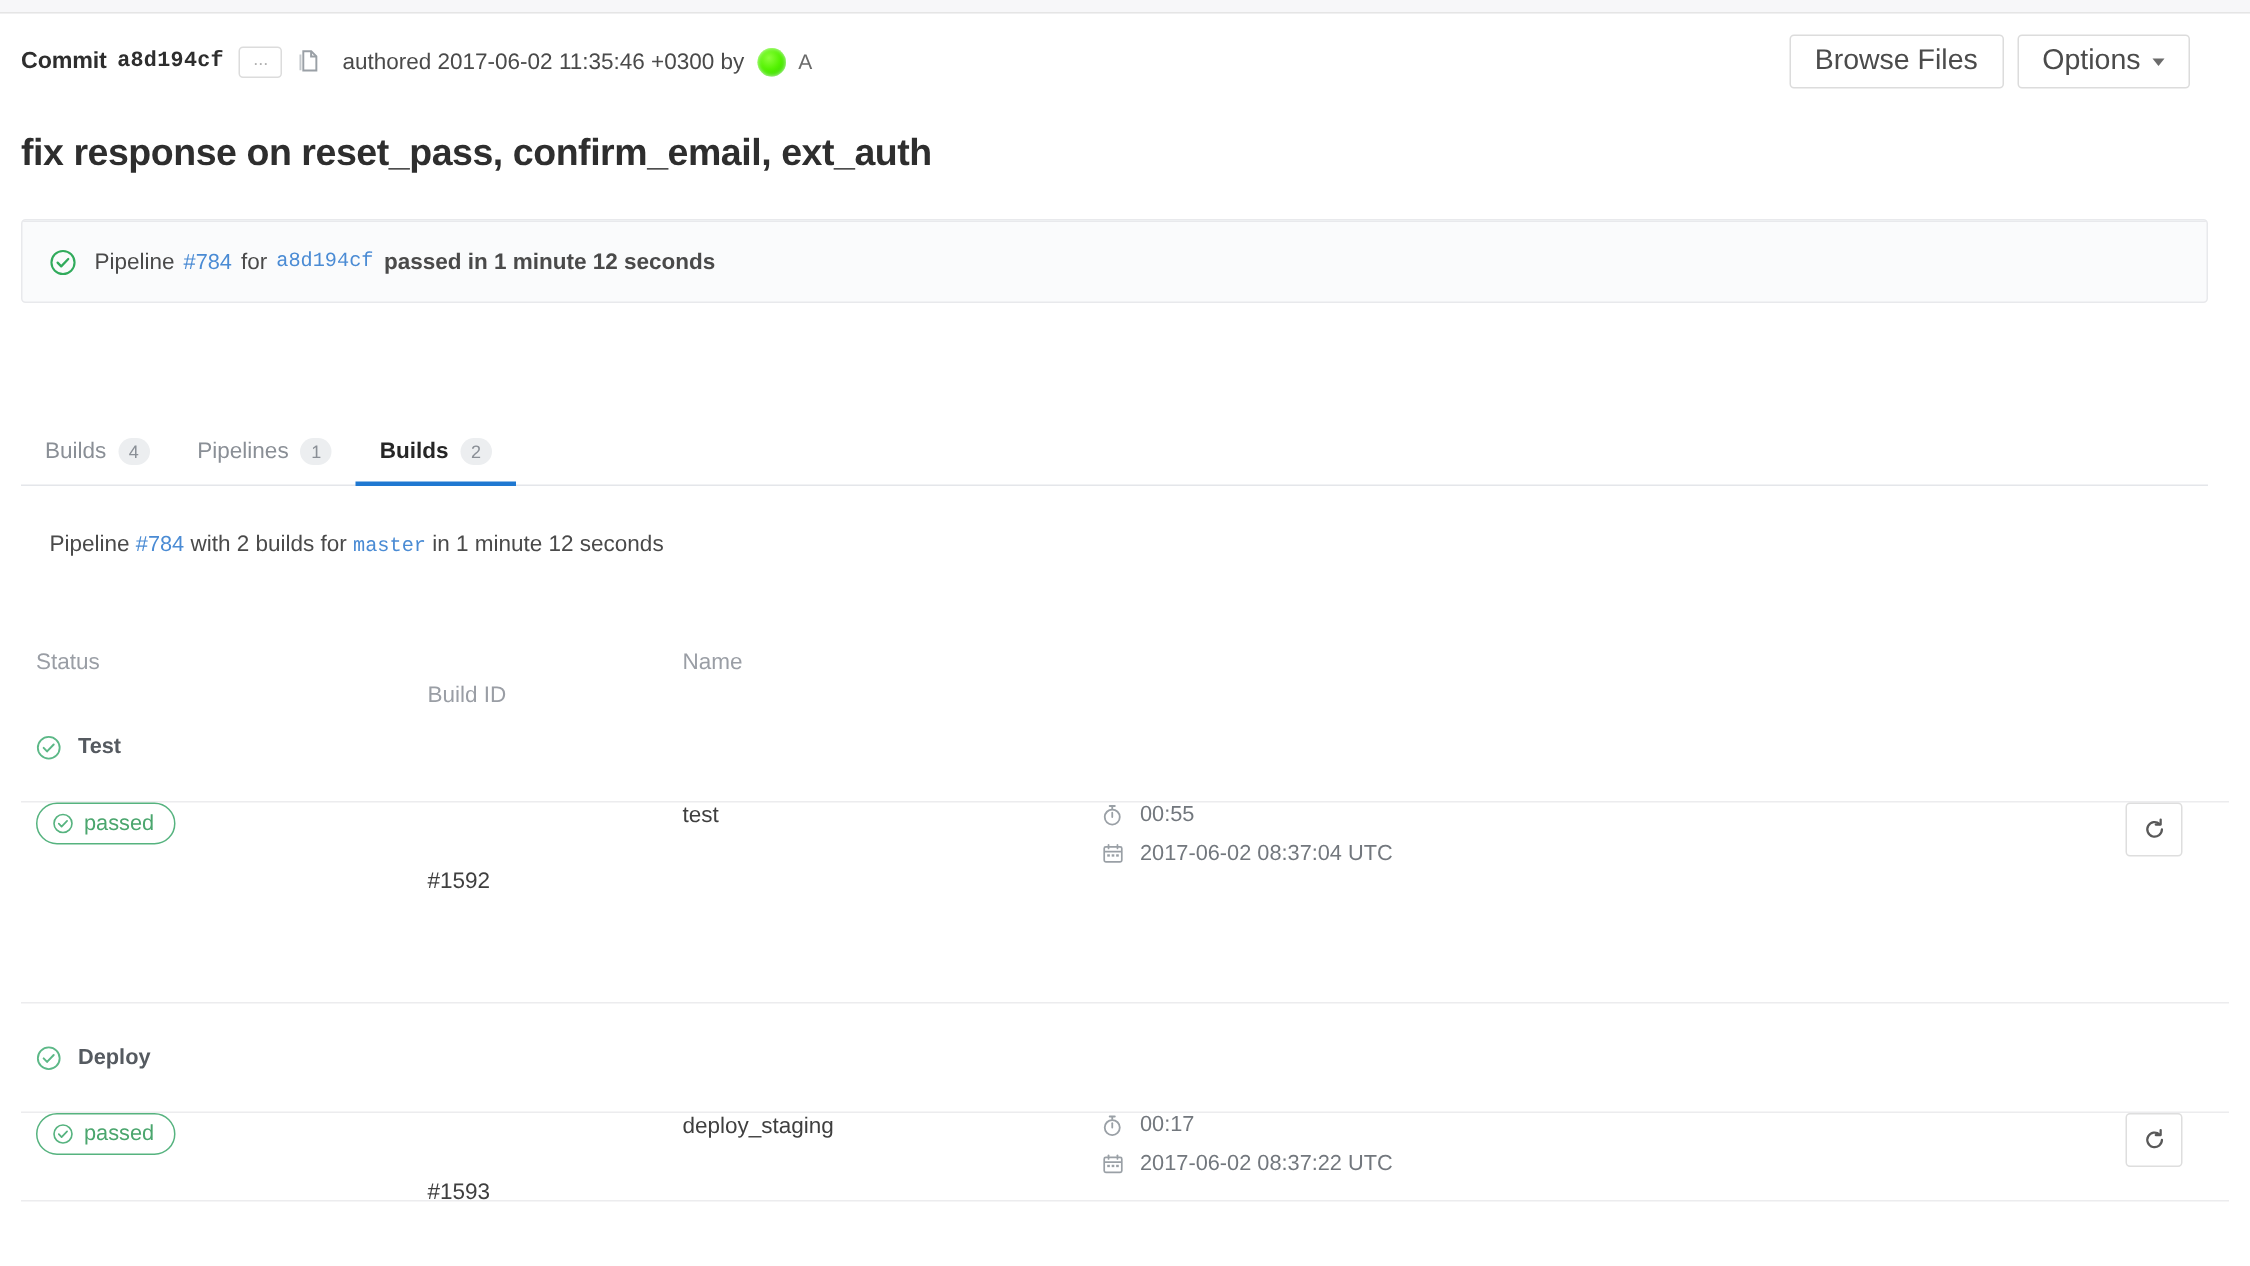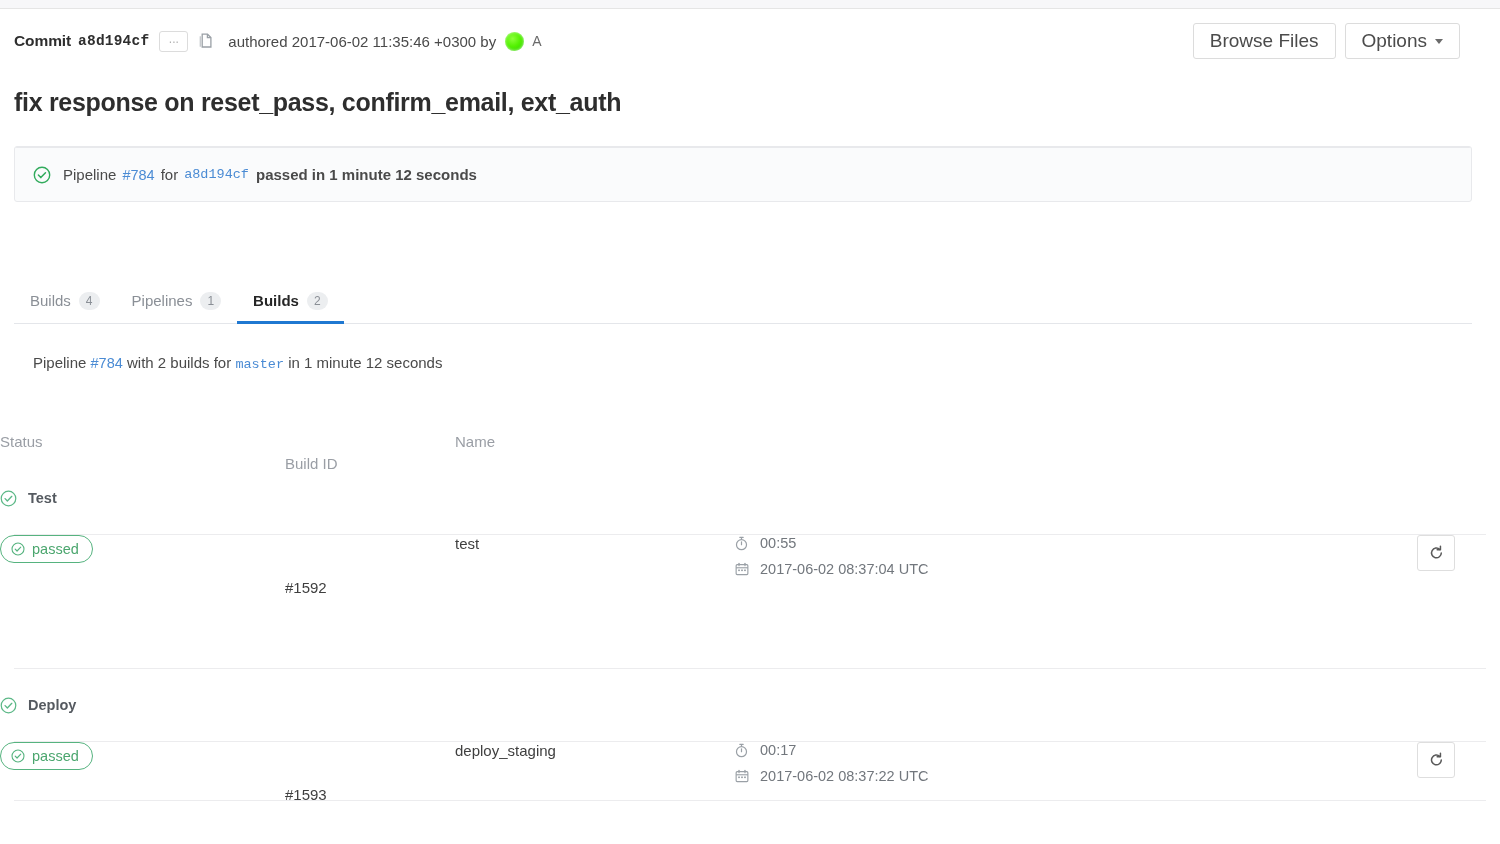--- a/index.html
+++ b/index.html
@@ -106,21 +106,21 @@
     padding:2px 7px; font-size:12px; font-weight:normal; min-width:18px; text-align:center;
   }
 
   
   .pipeline-summary {
     position:absolute; top:354px; left:33px; font-size:15px; color:#4a4a4a;
   }
 
   
   .builds-table { position:absolute; top:420px; left:0; width:1500px; }
-  .col-status { width:285px; flex:0 0 285px; }
+  .col-status { width:285px; flex:0 0 285px; padding-left:24px; }
   .col-build  { width:170px; flex:0 0 170px;margin-top:44px; }
   .col-name   { width:280px; flex:0 0 280px; }
   .col-meta   { flex:1 1 auto; }
   .col-action { width:110px; flex:0 0 110px; display:flex; justify-content:flex-end; padding-right:45px; }
 
   .table-head { display:flex; align-items:center; height:42px; font-size:15px; color:#9a9ea5; }
   .stage-row {
     display:flex; align-items:center; height:72px; font-size:15px; color:#4a4a4a;
   }
   .stage-name { margin-left:11px; font-weight:bold; color:#555a60; font-size:14.5px; }

